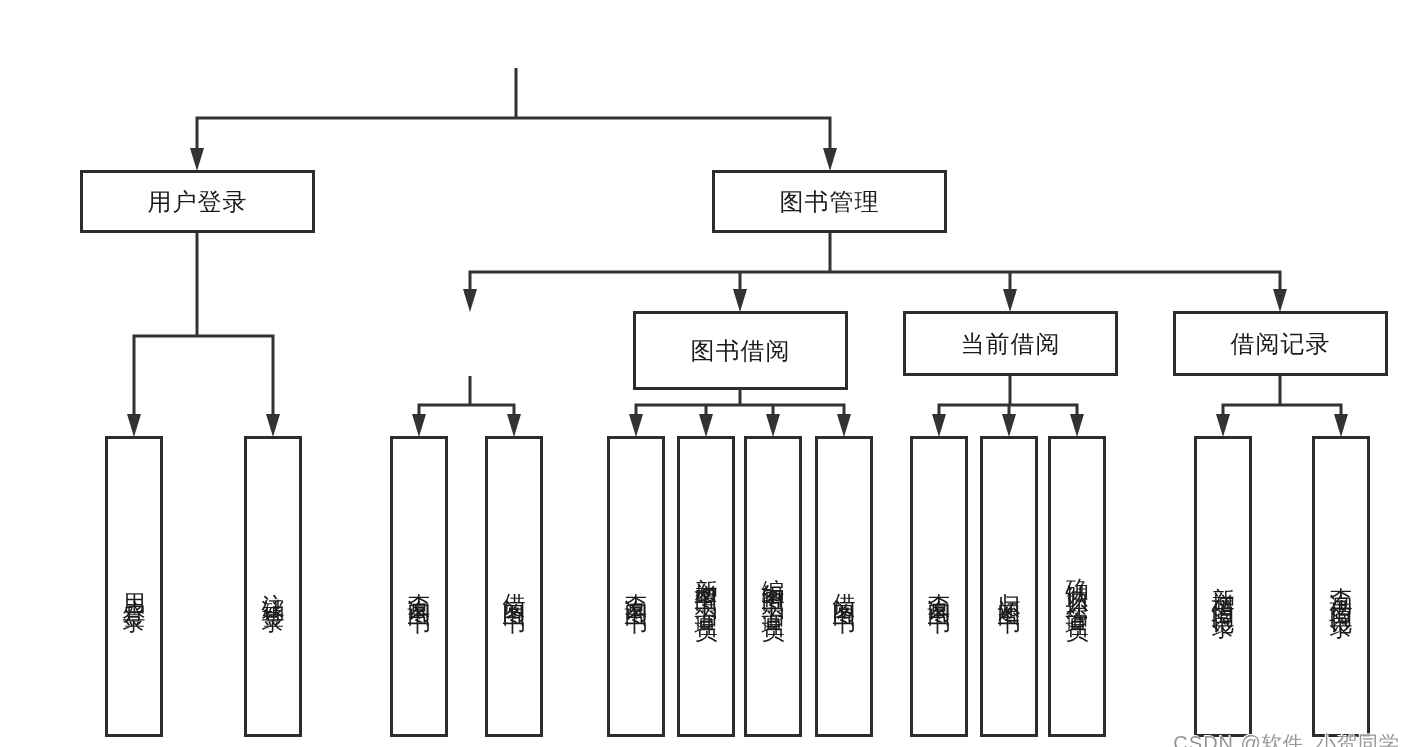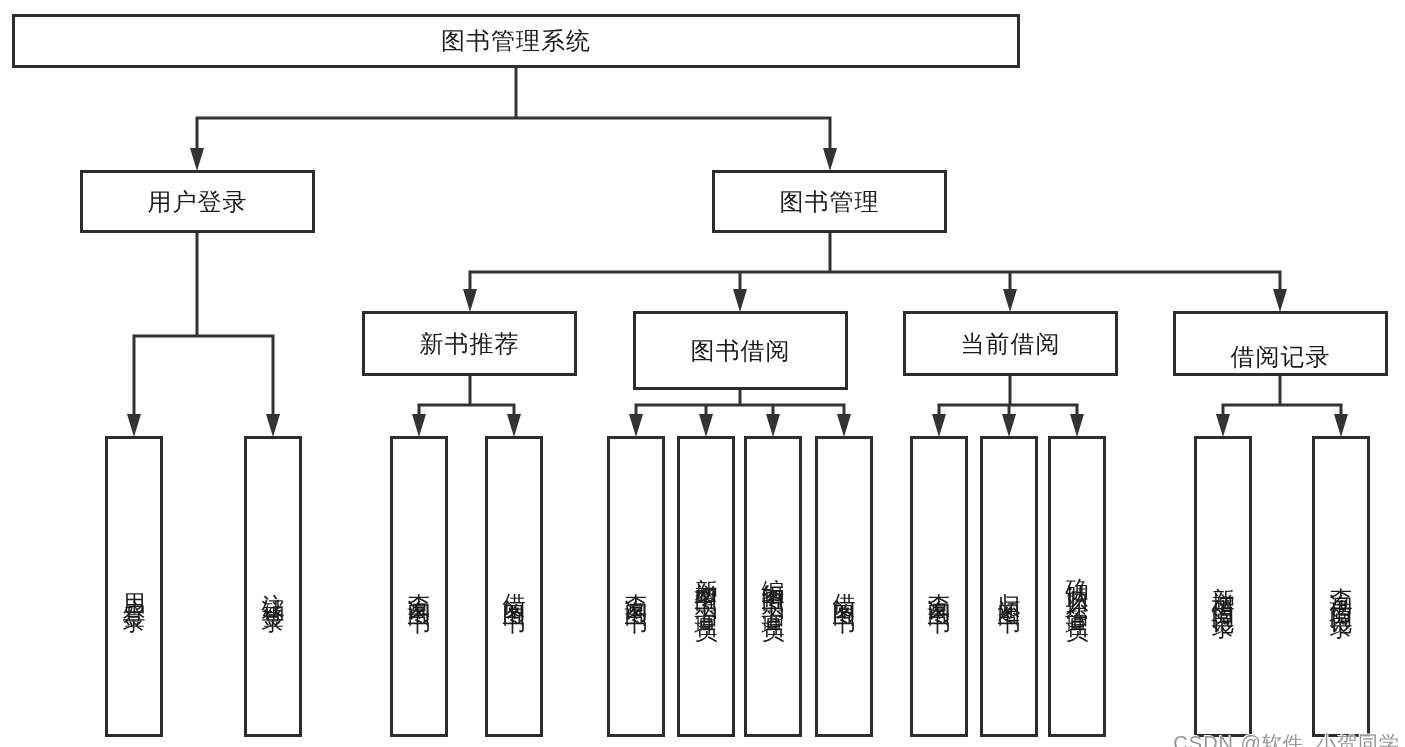--- a/index.html
+++ b/index.html
@@ -68,41 +68,35 @@
       <polygon points="766,414 780,414 773,437"></polygon>
       <polygon points="837,414 851,414 844,437"></polygon>
       <polygon points="932,414 946,414 939,437"></polygon>
       <polygon points="1002,414 1016,414 1009,437"></polygon>
       <polygon points="1070,414 1084,414 1077,437"></polygon>
       <polygon points="1216,414 1230,414 1223,437"></polygon>
       <polygon points="1334,414 1348,414 1341,437"></polygon>
     </g>
   </svg>
 
-  <div class="node" style="left:12px;top:14px;width:1008px;height:54px;">
-    <span class="hlabel">图书管理系统</span>
-  </div>
 
   <div class="node" style="left:80px;top:170px;width:235px;height:63px;">
     <span class="hlabel">用户登录</span>
   </div>
   <div class="node" style="left:712px;top:170px;width:235px;height:63px;font-family:Liberation Serif, serif;">
     <span class="hlabel">图书管理</span>
   </div>
 
-  <div class="node" style="left:362px;top:311px;width:215px;height:65px;">
-    <span class="hlabel">新书推荐</span>
-  </div>
   <div class="node" style="left:633px;top:311px;width:215px;height:79px;">
     <span class="hlabel">图书借阅</span>
   </div>
   <div class="node" style="left:903px;top:311px;width:215px;height:65px;">
     <span class="hlabel">当前借阅</span>
   </div>
-  <div class="node" style="left:1173px;top:311px;width:215px;height:65px;align-items:flex-end;">
+  <div class="node" style="left:1173px;top:311px;width:215px;height:65px;">
     <span class="hlabel">借阅记录</span>
   </div>
 
   <div class="node leaf" style="left:105px;top:436px;width:58px;height:301px;">
     <span class="vlabel">用户登录</span>
   </div>
   <div class="node leaf" style="left:244px;top:436px;width:58px;height:301px;">
     <span class="vlabel">注销登录</span>
   </div>
 

